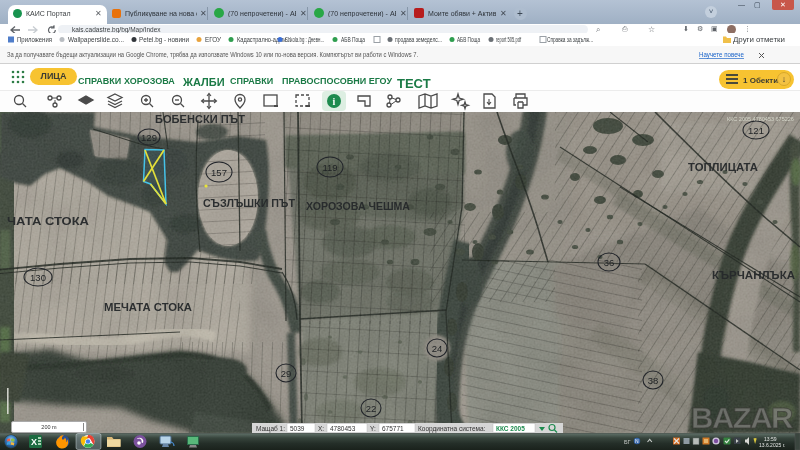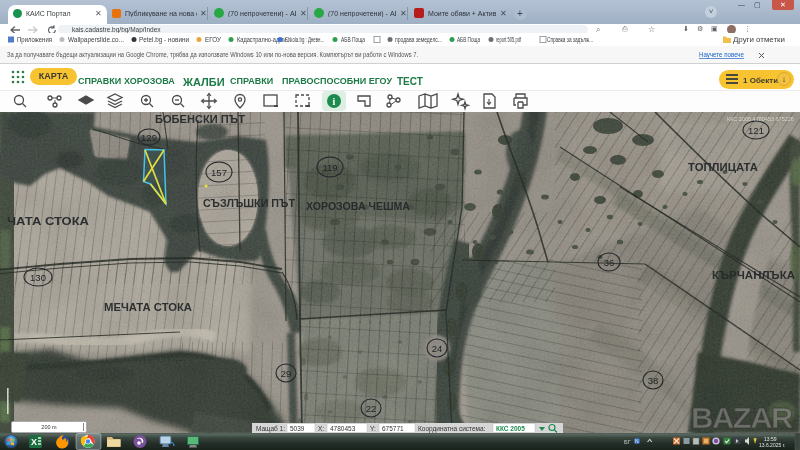--- a/index.html
+++ b/index.html
@@ -107,27 +107,27 @@
         <circle cx="7" cy="2" r="1.3"></circle>
         <circle cx="12" cy="2" r="1.3"></circle>
       <circle cx="2" cy="7" r="1.3"></circle>
         <circle cx="7" cy="7" r="1.3"></circle>
         <circle cx="12" cy="7" r="1.3"></circle>
       <circle cx="2" cy="12" r="1.3"></circle>
         <circle cx="7" cy="12" r="1.3"></circle>
         <circle cx="12" cy="12" r="1.3"></circle>
     </g>
   </svg>
-  <div class="abs" style="left:30px;top:68px;width:47px;height:17px;background:#f7c331;border-radius:9px;text-align:center;font-size:9px;font-weight:bold;color:#3b3b33;line-height:17px;">КАРТА</div>
+  <div class="abs" style="left:30px;top:68px;width:47px;height:17px;background:#f7c331;border-radius:9px;text-align:center;font-size:9px;font-weight:bold;color:#3b3b33;line-height:17px;">ЛИЦА</div>
   <div class="abs" style="left:78px;top:75.5px;font-size:9px;font-weight:bold;color:#1b7a46;">СПРАВКИ</div>
   <div class="abs" style="left:124px;top:75.5px;font-size:9px;font-weight:bold;color:#1b7a46;">ХОРОЗОВА</div>
   <div class="abs" style="left:183px;top:75.5px;font-size:11px;font-weight:bold;color:#1b7a46;">ЖАЛБИ</div>
   <div class="abs" style="left:230px;top:75.5px;font-size:9px;font-weight:bold;color:#1b7a46;">СПРАВКИ</div>
   <div class="abs" style="left:282px;top:75.5px;font-size:9px;font-weight:bold;color:#1b7a46;">ПРАВОСПОСОБНИ ЕГОУ</div>
-  <div class="abs" style="left:397px;top:75.5px;font-size:10px;font-weight:bold;color:#1b7a46;">ТЕСТ</div>
+  <div class="abs" style="left:397px;top:75.5px;font-size:13px;font-weight:bold;color:#1b7a46;">ТЕСТ</div>
 
   <div class="abs" style="left:719px;top:70px;width:75px;height:19px;background:#f7c331;border-radius:10px;"></div>
   <div class="abs" style="left:726px;top:74px;width:12px;height:2px;background:#4a4a3a;box-shadow:0 4px 0 #4a4a3a, 0 8px 0 #4a4a3a;"></div>
   <div class="abs" style="left:743px;top:76px;font-size:8px;font-weight:bold;color:#3b3b33;">1 Обекти</div>
   <div class="abs" style="left:777px;top:72px;width:14px;height:14px;border-radius:50%;background:#f3c243;border:1px solid #d9a82a;color:#3b3b33;font-size:9px;text-align:center;line-height:13px;">↓</div>
 
   <div class="abs" style="left:0;top:90px;width:800px;height:22px;background:#fdfdfd;border-top:1px solid #ececec;"></div>
   <div id="tools" class="abs" style="left:0;top:90px;width:800px;height:22px;">
     <svg width="800" height="22">
       <g stroke="#4a4a4a" stroke-width="1.3" fill="none">

